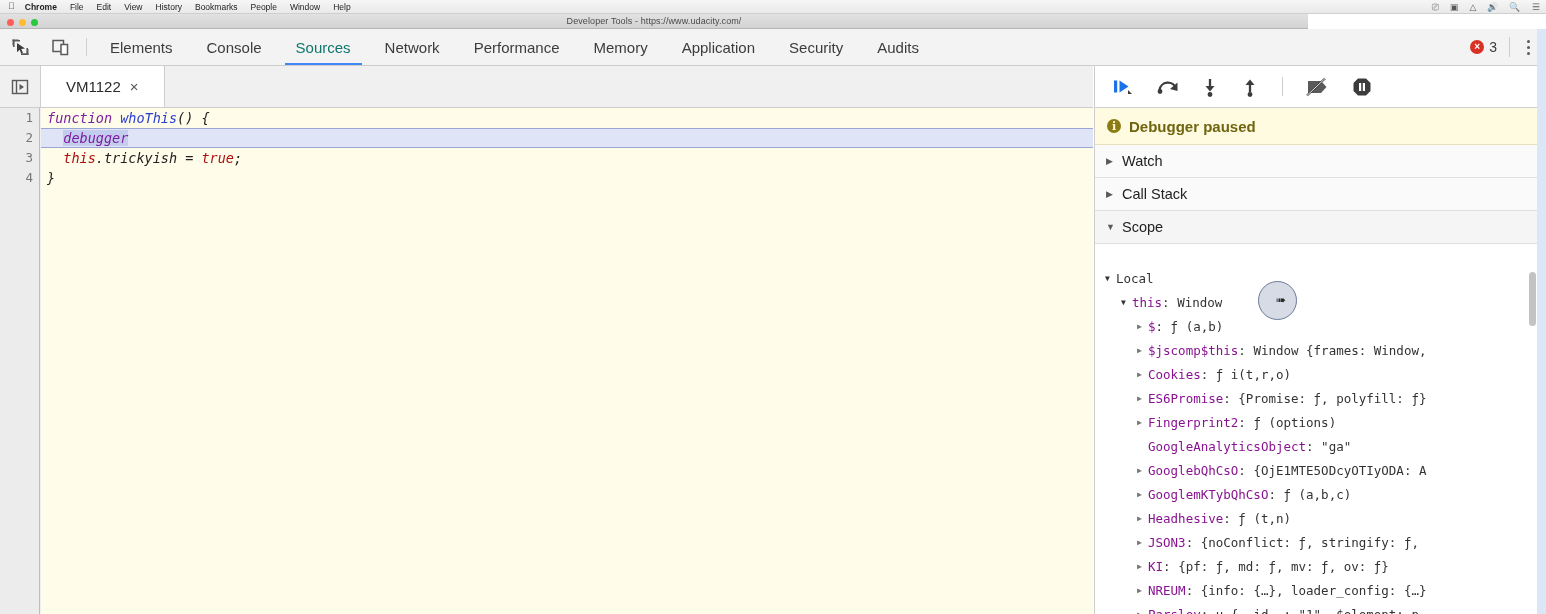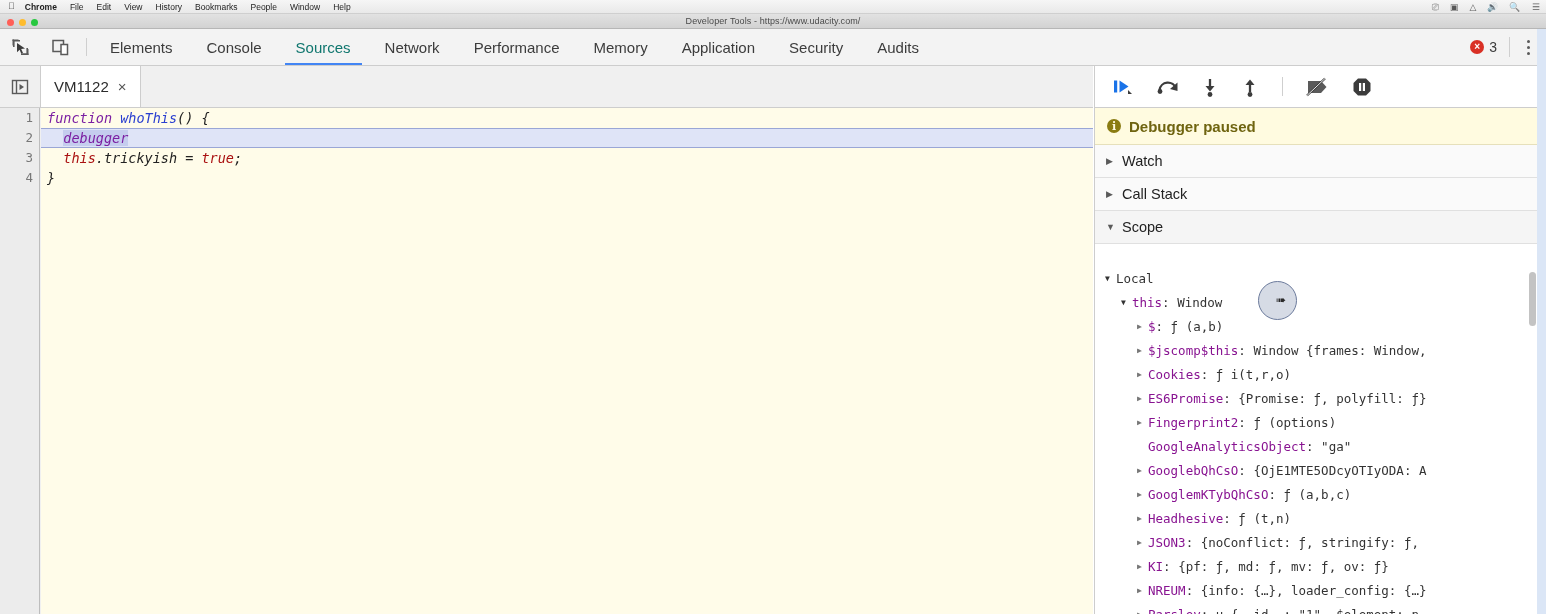--- a/index.html
+++ b/index.html
@@ -14,21 +14,21 @@
     display:flex; align-items:center; font-size:8.5px; color:#1d1d1d;
   }
   #macbar .apple { margin-left:8px; margin-right:10px; font-size:9px; line-height:1; }
   #macbar .mi { margin-right:13px; white-space:nowrap; }
   #macbar .mi.bold { font-weight:bold; }
   #macbar .right { position:absolute; right:6px; top:0; height:14px; display:flex; align-items:center; gap:11px; }
   #macbar .right .si { opacity:.72; font-size:9px; line-height:1; display:block; }
 
   
   #titlebar {
-    position:absolute; left:0; top:14px; width:1546px; height:15px;
+    position:absolute; left:0; top:14px; width:1308px; height:15px;
     background:linear-gradient(#e2e2e2,#d2d2d2);
     border-bottom:1px solid #b6b6b6;
   }
   #titlebar .title {
     position:absolute; left:0; right:0; top:2px; text-align:center;
     font-size:9px; color:#4a4a4a; letter-spacing:.1px;
   }
   .traffic { position:absolute; left:7px; top:4.5px; display:flex; gap:5px; }
   .traffic i { width:7px; height:7px; border-radius:50%; display:block; }
   .traffic .r { background:#ff5f57; }
@@ -66,21 +66,21 @@
 
   
   #left { position:absolute; left:0; top:66px; width:1093px; bottom:0; background:#f0f0f0; }
   #filetabs {
     position:absolute; left:0; top:0; width:100%; height:42px;
     background:#f0f0f0; border-bottom:1px solid #cdcdcd; display:flex; align-items:stretch;
   }
   .navbtn { width:40px; display:flex; align-items:center; justify-content:center; cursor:pointer; }
   .ftab {
     background:#fff; border-right:1px solid #cdcdcd; border-left:1px solid #cdcdcd;
-    display:flex; align-items:center; gap:9px; padding:0 13px; font-size:15px; color:#2b2b2b; cursor:pointer;
+    display:flex; align-items:center; gap:9px; padding:0 25px; font-size:15px; color:#2b2b2b; cursor:pointer;
   }
   .ftab .x { font-size:15px; color:#555; line-height:1; cursor:pointer; }
 
   #gutter {
     position:absolute; left:0; top:42px; width:40px; bottom:0;
     background:#ececec; border-right:1px solid #bdbdbd;
   }
   #gutter .ln {
     height:20px; line-height:20px; text-align:right; padding-right:6px;
     font-family:"DejaVu Sans Mono", monospace; font-size:12.5px; color:#777;

